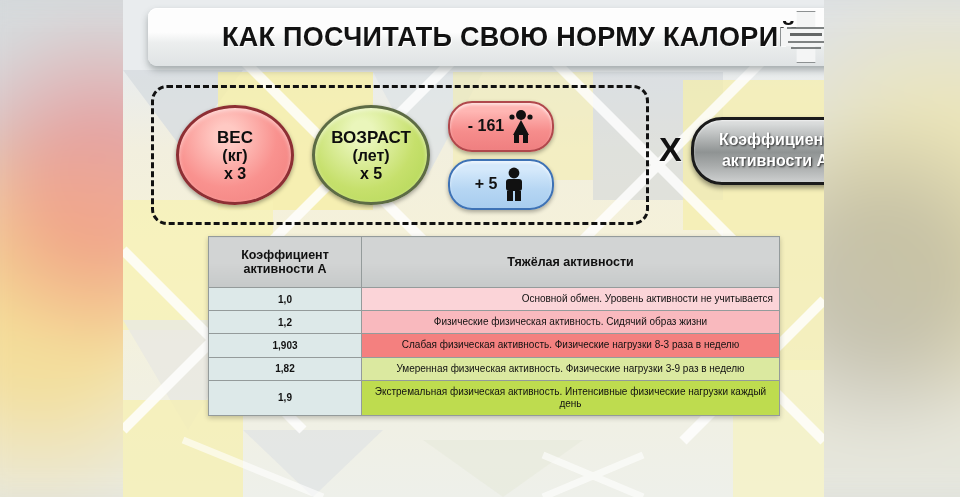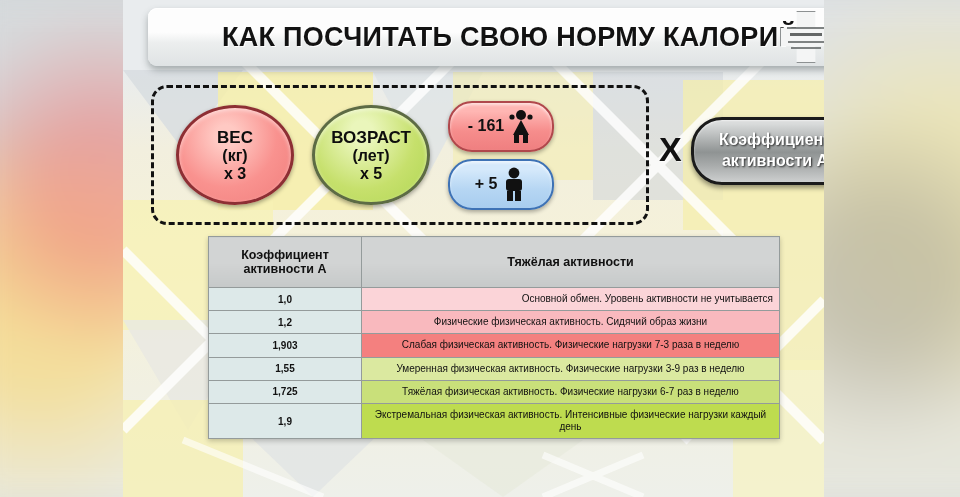--- a/index.html
+++ b/index.html
@@ -266,29 +266,25 @@
           <tr>
             <td class="c-coef">1,0</td>
             <td class="c-desc" style="background: rgb(251, 212, 216); text-align: right;">Основной обмен. Уровень активности не учитывается</td>
           </tr>
           <tr>
             <td class="c-coef">1,2</td>
             <td class="c-desc" style="background: rgb(249, 185, 190);">Физические физическая активность. Сидячий образ жизни</td>
           </tr>
           <tr>
             <td class="c-coef">1,903</td>
-            <td class="c-desc" style="background: rgb(244, 128, 127);">Слабая физическая активность. Физические нагрузки 7-3 раза в неделю</td>
-          </tr>
-          <tr>
-            <td class="c-coef">1,55</td>
+            <td class="c-desc" style="background: rgb(244, 128, 127);">Слабая физическая активность. Физические нагрузки 8-3 раза в неделю</td>
+          </tr>
+          <tr>
+            <td class="c-coef">1,82</td>
             <td class="c-desc" style="background: rgb(219, 233, 160);">Умеренная физическая активность. Физические нагрузки 3-9 раз в неделю</td>
-          </tr>
-          <tr>
-            <td class="c-coef">1,725</td>
-            <td class="c-desc" style="background: rgb(201, 224, 122);">Тяжёлая физическая активность. Физические нагрузки 6-7 раз в неделю</td>
           </tr>
           <tr>
             <td class="c-coef">1,9</td>
             <td class="c-desc" style="background: rgb(190, 220, 79);">Экстремальная физическая активность. Интенсивные физические нагрузки каждый день</td>
           </tr>
         </tbody>
     </table>
 
   </div>
 </div>

